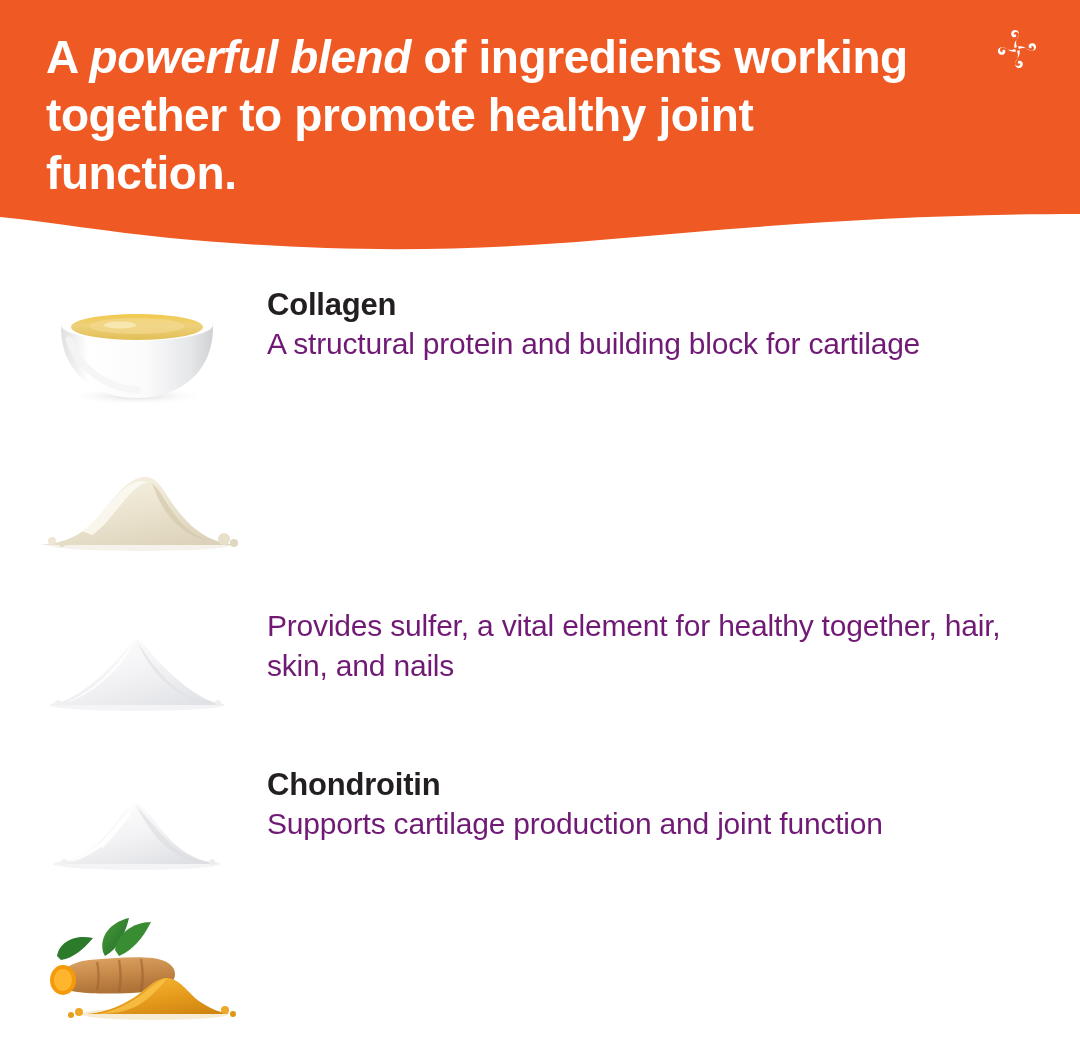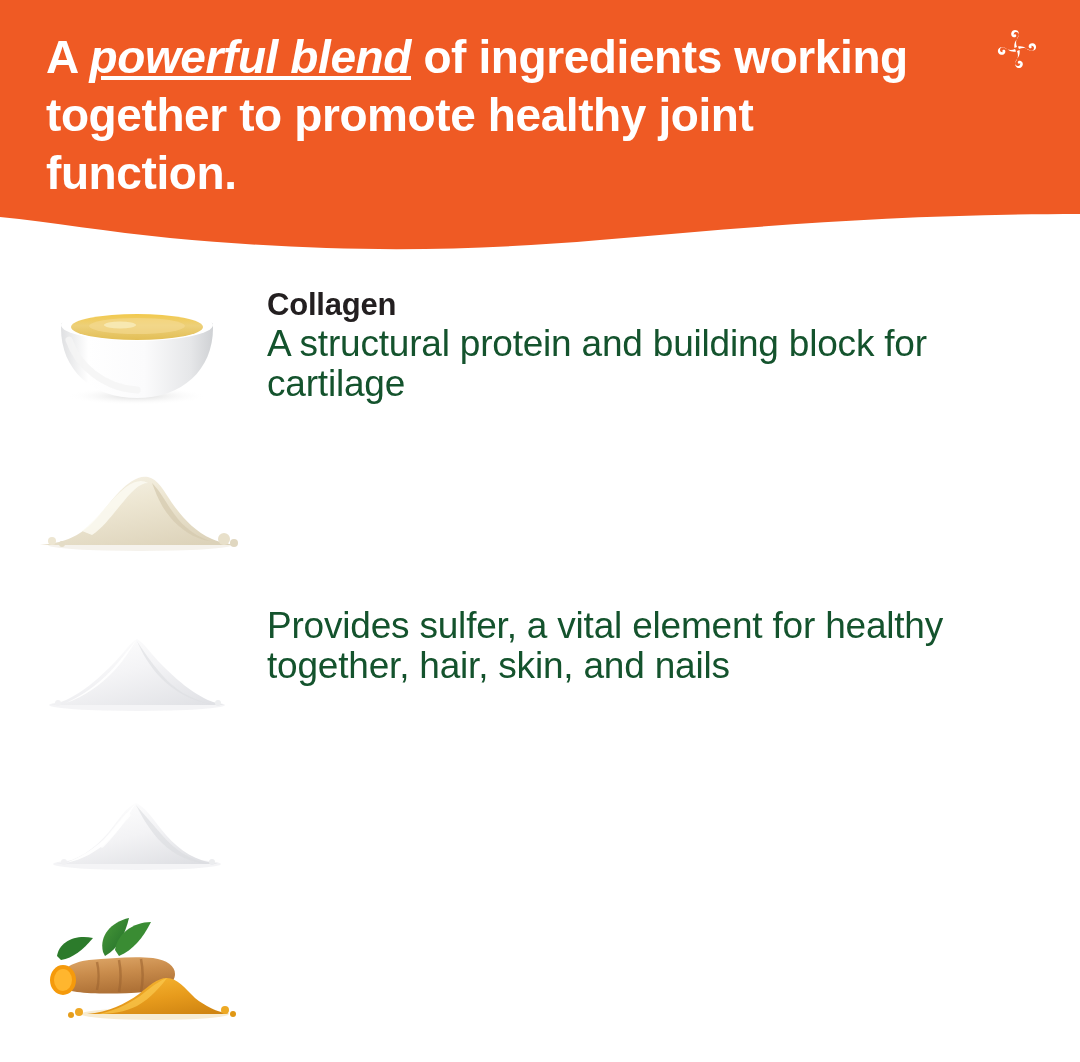--- a/index.html
+++ b/index.html
@@ -41,21 +41,20 @@
     color:#ffffff;
     font-family:"Liberation Sans", sans-serif;
     font-size:46px;
     font-weight:bold;
     line-height:58px;
     letter-spacing:-0.4px;
   }
   .headline .em {
     font-style:italic;
     font-weight:bold;
-    text-decoration:underline;
   }
   .brand-logo {
     position:absolute;
     right:32px; top:18px;
     width:62px; height:62px;
   }
 
   
   .list {
     position:absolute;
@@ -88,23 +87,23 @@
   .ing-name {
     font-family:"Liberation Sans", sans-serif;
     font-size:31px;
     font-weight:bold;
     color:#231f20;
     line-height:38px;
     letter-spacing:-0.2px;
   }
   .ing-desc {
     font-family:"Liberation Sans", sans-serif;
-    font-size:37px;
+    font-size:30px;
     font-weight:normal;
-    color:#14532d;
+    color:#701a75;
     line-height:40px;
     letter-spacing:-0.2px;
     max-width:760px;
   }
 
   
   .art { display:block; }
 </style>
 </head>
 <body>
@@ -249,20 +248,24 @@
                    C148 78 164 88 186 91 Z" fill="url(#whiteMoundG)"></path>
           <path d="M104 30 C98 40 90 54 78 66 C66 78 50 87 34 90
                    C54 82 70 70 82 56 C92 44 99 35 104 30 Z" fill="#FFFFFF" opacity="0.92"></path>
           <path d="M104 32 C110 44 118 58 130 70 C142 82 158 89 176 91
                    C156 86 142 76 130 62 C118 48 109 38 104 32 Z" fill="#DBDCE0" opacity="0.6"></path>
           <path d="M70 72 C80 62 88 50 96 42" stroke="#FFFFFF" stroke-width="5" fill="none" opacity="0.8" stroke-linecap="round"></path>
           <circle cx="32" cy="89" r="3" fill="#F1F1F3"></circle>
           <circle cx="180" cy="89" r="3" fill="#ECEDEF"></circle>
         </svg>
       </div>
+      <div class="copy">
+        <div class="ing-name">Chondroitin</div>
+        <div class="ing-desc">Supports cartilage production and joint function</div>
+      </div>
     </div>
 
     <div class="row r-turmeric">
       <div class="thumb">
         <svg class="art" width="200" height="118" viewBox="0 0 200 118">
           <defs>
             <linearGradient id="turPowG" x1="0.2" y1="0" x2="0.8" y2="1">
               <stop offset="0%" stop-color="#F7B733"></stop>
               <stop offset="55%" stop-color="#E79B1C"></stop>
               <stop offset="100%" stop-color="#D08512"></stop>

